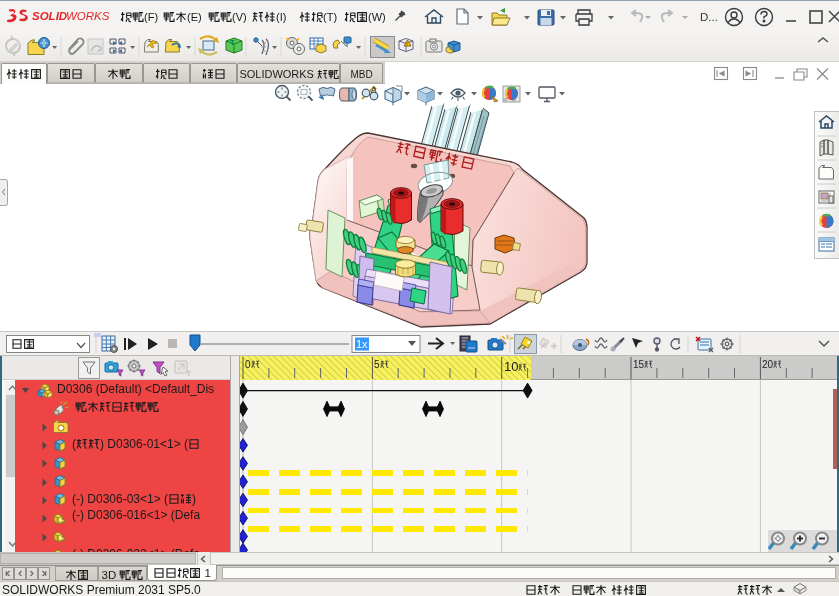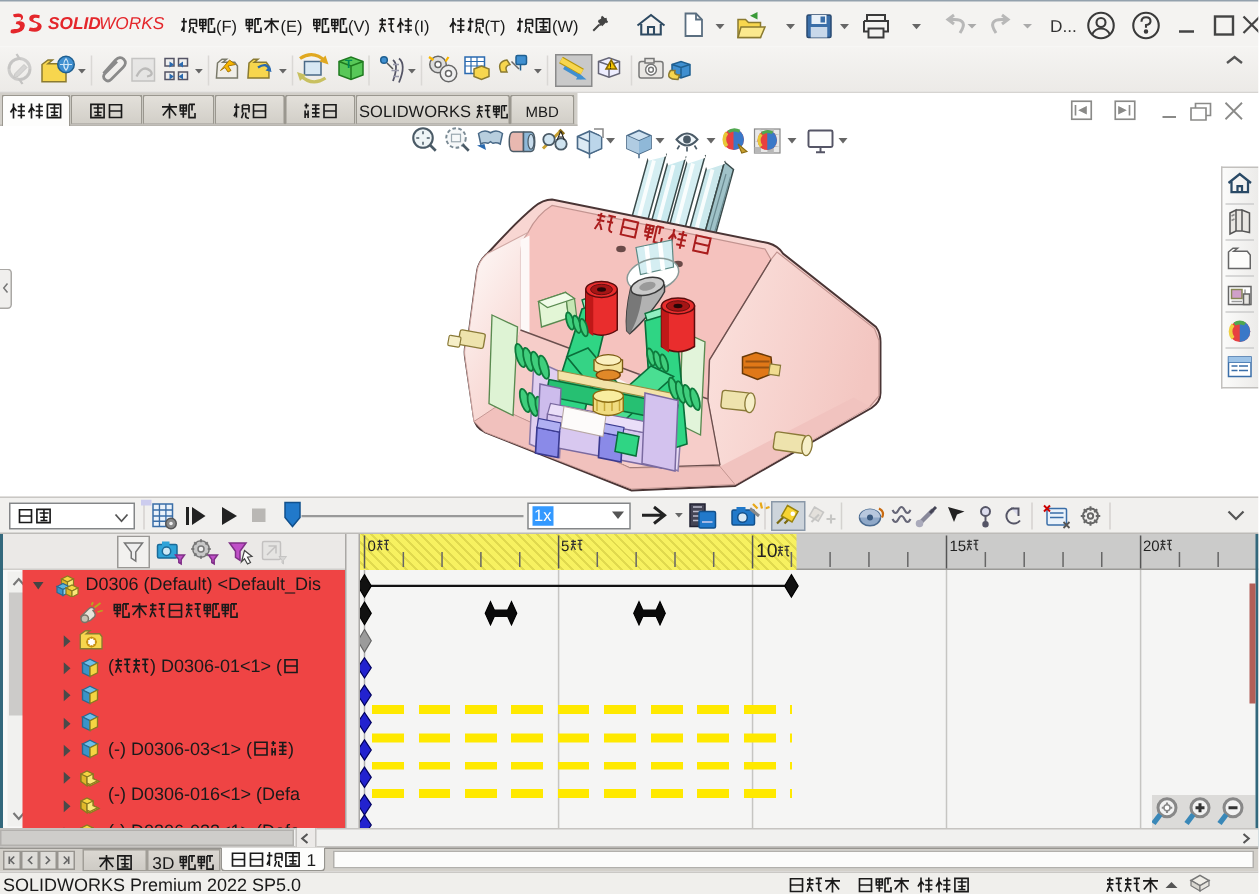--- a/index.html
+++ b/index.html
@@ -747,21 +747,21 @@
         <use href="#g5"></use>
       </svg>) </div>
 <svg class="abs" style="left:25px;top:134.20000000000005px" width="9" height="9" viewBox="0 0 9 9">
       <path d="M2.5,0.5 L7,4.5 L2.5,8.5 Z" fill="#4a4a4a"></path>
     </svg>
     <div class="abs" style="left:37px;top:130.70000000000005px"><svg width="16" height="15" viewBox="0 0 16 15">
         <polygon points="2,5 6,3 10,5 10,8 14,10 8,13 2,10" fill="#f5d542" stroke="#8a7a20" stroke-width="0.9"></polygon>
         <polygon points="2,5 6,7 6,13 2,10" fill="#e0b82a" stroke="#8a7a20" stroke-width="0.9"></polygon>
         <polygon points="6,7 10,5 10,8 13,9.5 8,12 6,11" fill="#fae878" stroke="#8a7a20" stroke-width="0.9"></polygon>
       </svg></div>
-    <div class="abs" style="left:57px;top:142px;width:159px;height:17px;overflow:hidden;white-space:nowrap">(-) D0306-016&lt;1&gt; (Defa</div>
+    <div class="abs" style="left:57px;top:128px;width:159px;height:17px;overflow:hidden;white-space:nowrap">(-) D0306-016&lt;1&gt; (Defa</div>
 <svg class="abs" style="left:25px;top:152.5px" width="9" height="9" viewBox="0 0 9 9">
       <path d="M2.5,0.5 L7,4.5 L2.5,8.5 Z" fill="#4a4a4a"></path>
     </svg>
     <div class="abs" style="left:37px;top:149.0px"><svg width="16" height="15" viewBox="0 0 16 15">
         <polygon points="2,5 6,3 10,5 10,8 14,10 8,13 2,10" fill="#f5d542" stroke="#8a7a20" stroke-width="0.9"></polygon>
         <polygon points="2,5 6,7 6,13 2,10" fill="#e0b82a" stroke="#8a7a20" stroke-width="0.9"></polygon>
         <polygon points="6,7 10,5 10,8 13,9.5 8,12 6,11" fill="#fae878" stroke="#8a7a20" stroke-width="0.9"></polygon>
       </svg></div>
 <svg class="abs" style="left:25px;top:170.80000000000007px" width="9" height="9" viewBox="0 0 9 9">
       <path d="M2.5,0.5 L7,4.5 L2.5,8.5 Z" fill="#4a4a4a"></path>
@@ -905,21 +905,21 @@
       <use href="#g1"></use>
     </svg><svg width="12" height="12" viewBox="0 0 12 12" style="vertical-align:-2px">
       <use href="#g1"></use>
     </svg><svg width="12" height="12" viewBox="0 0 12 12" style="vertical-align:-2px">
       <use href="#g8"></use>
     </svg><svg width="12" height="12" viewBox="0 0 12 12" style="vertical-align:-2px">
       <use href="#g4"></use>
     </svg><span style="font-size:11.5px"> 1</span></div>
 <div class="abs" style="left:222px;top:567px;width:614px;height:12px;background:#fcfcfb;border:1px solid #b2b0ac"></div>
 <div class="abs" style="left:0;top:581px;width:839px;height:15px;background:#f0efec;border-top:1px solid #cac8c5"></div>
-<div class="abs" style="left:2px;top:583px;font-size:12px">SOLIDWORKS Premium 2022 SP5.0</div>
+<div class="abs" style="left:2px;top:583px;font-size:12px">SOLIDWORKS Premium 2031 SP5.0</div>
 <div class="abs" style="left:525px;top:583px"><svg width="12" height="12" viewBox="0 0 12 12" style="vertical-align:-2px">
       <use href="#g1"></use>
     </svg><svg width="12" height="12" viewBox="0 0 12 12" style="vertical-align:-2px">
       <use href="#g3"></use>
     </svg><svg width="12" height="12" viewBox="0 0 12 12" style="vertical-align:-2px">
       <use href="#g2"></use>
     </svg></div>
 <div class="abs" style="left:571px;top:583px"><svg width="12" height="12" viewBox="0 0 12 12" style="vertical-align:-2px">
       <use href="#g1"></use>
     </svg><svg width="12" height="12" viewBox="0 0 12 12" style="vertical-align:-2px">

